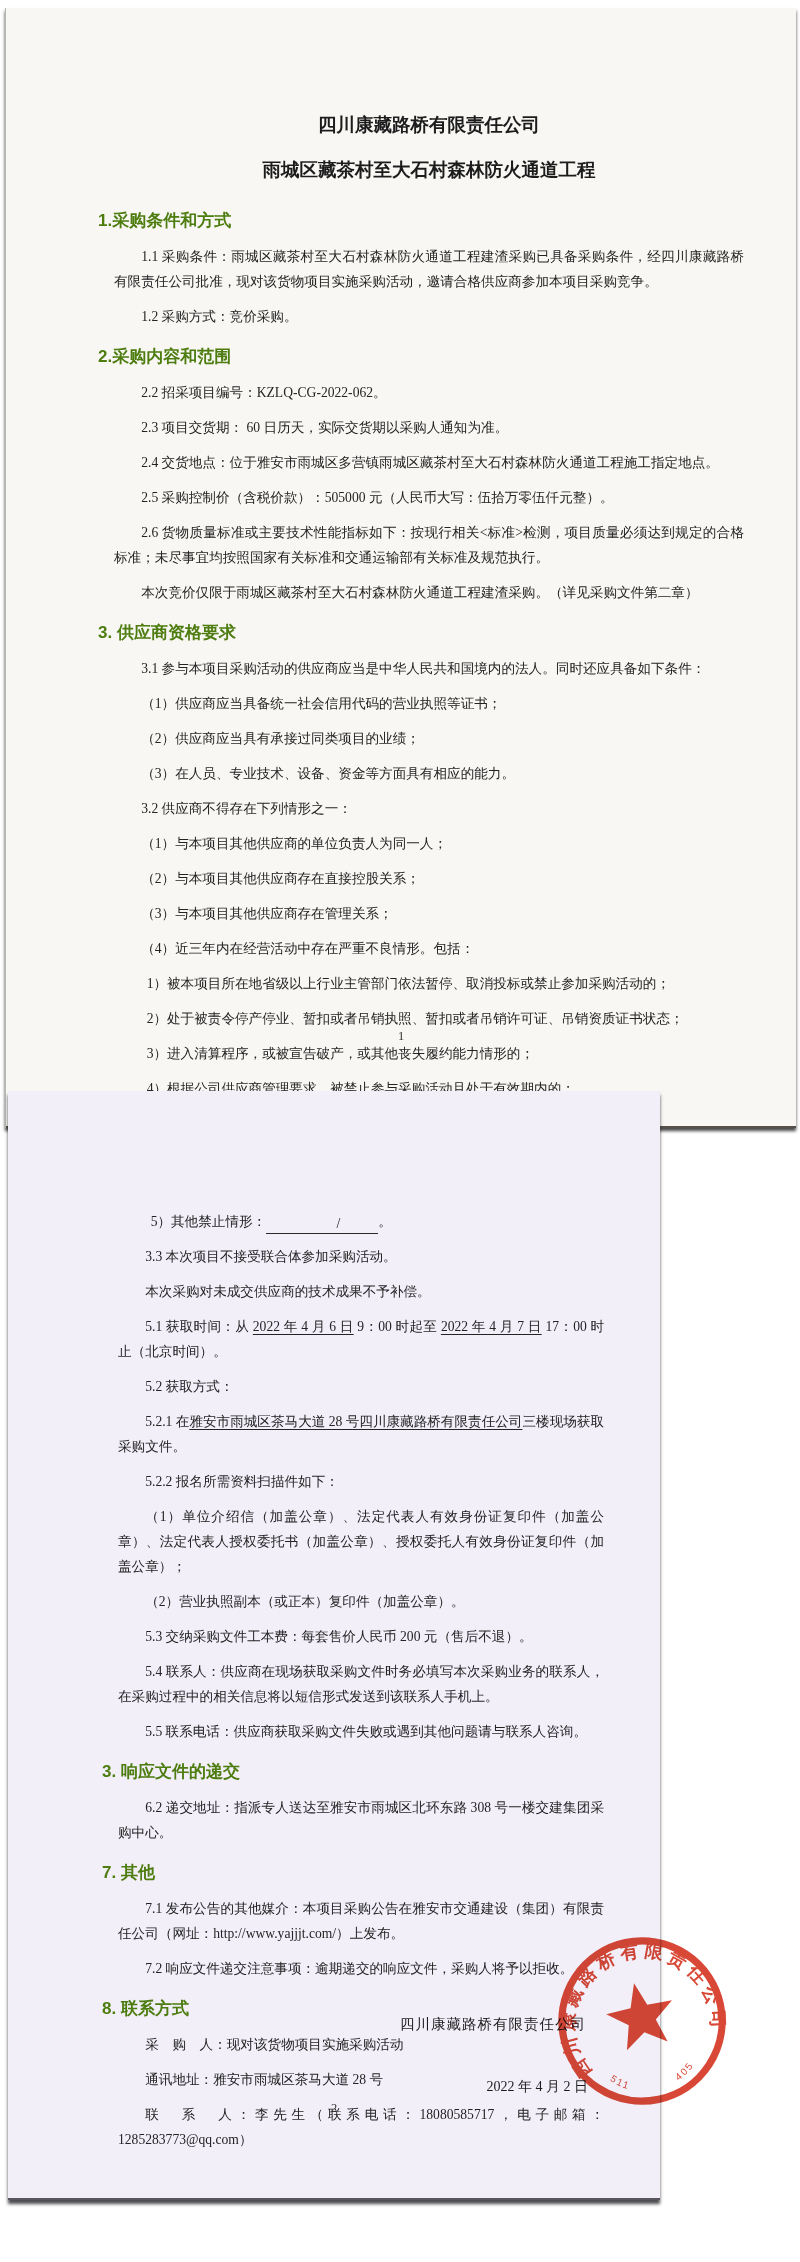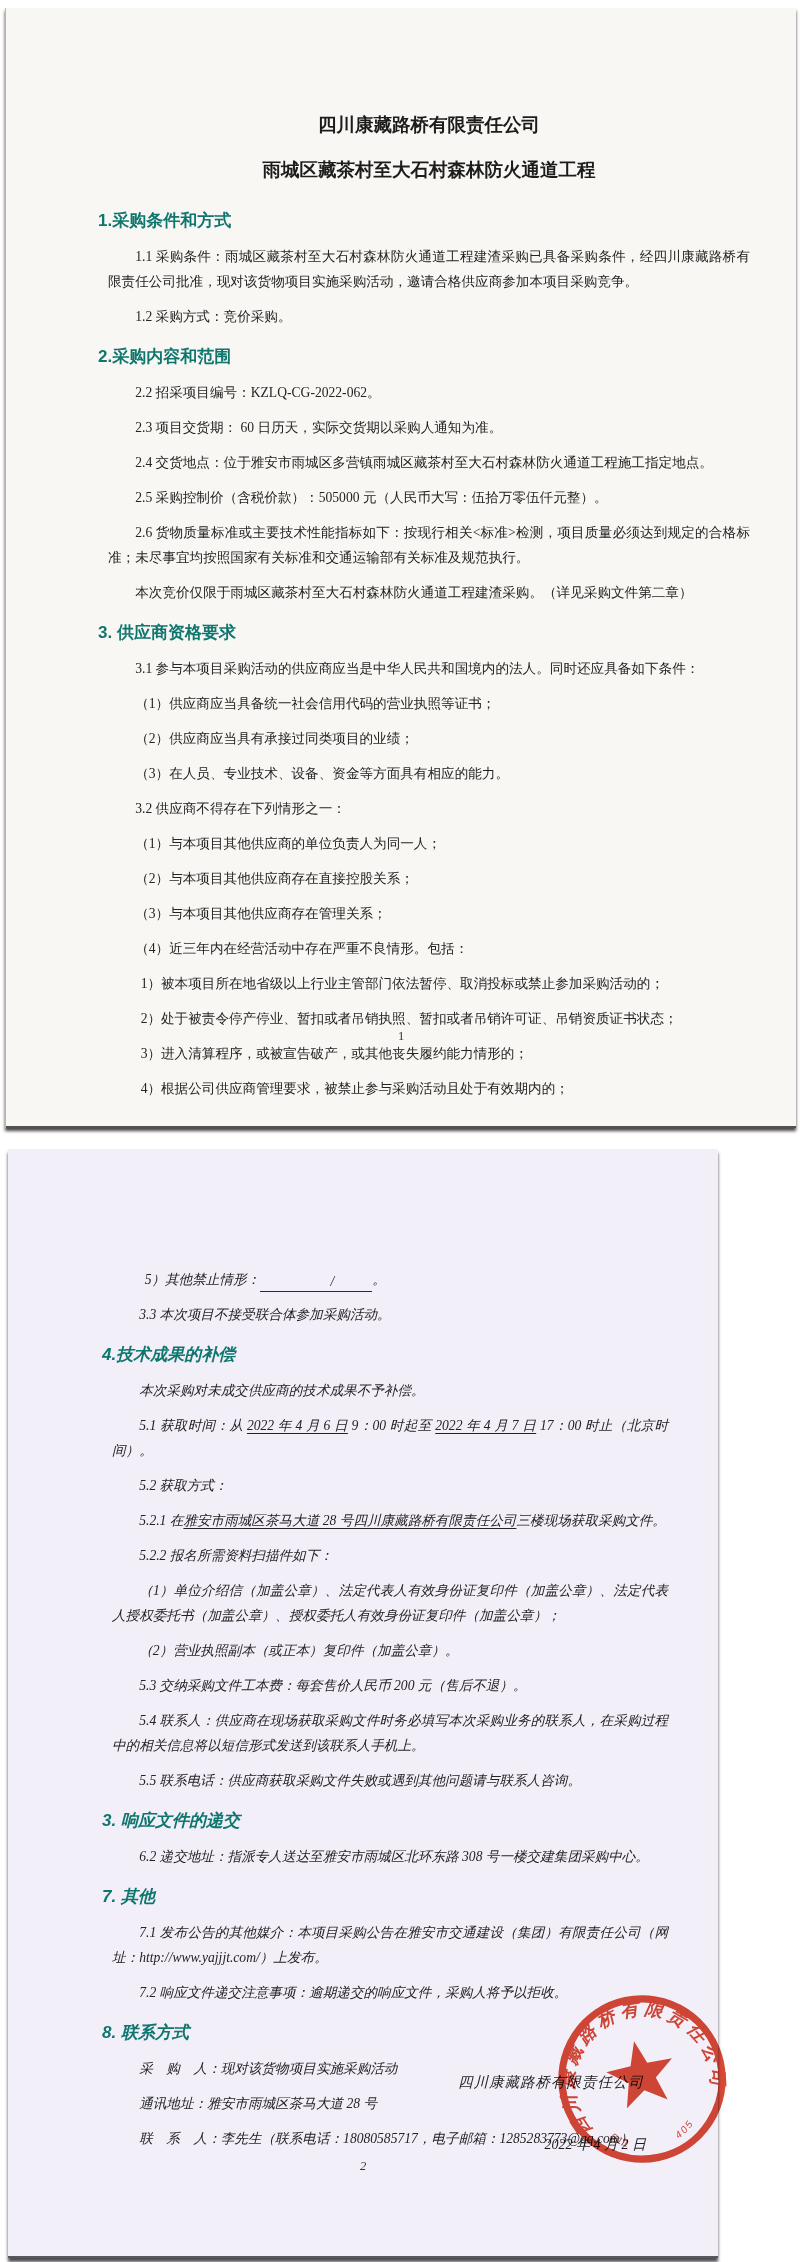--- a/index.html
+++ b/index.html
@@ -2,31 +2,31 @@
 <html><head>
 <meta charset="utf-8">
 <style>
   html,body{margin:0;padding:0;background:#ffffff;}
   #canvas{position:relative;width:800px;height:2262px;background:#ffffff;overflow:hidden;
           font-family:"Liberation Serif", serif;color:#222;}
   .page{position:absolute;box-sizing:border-box;}
   #page1{left:5px;top:8px;width:791px;height:1120px;background:#f8f7f4;
          border-left:1px solid #b8b6b2;
          box-shadow:0 3px 3px rgba(40,40,40,.85), inset 0 -2px 0 #55504a;}
-  #page2{left:8px;top:1149px;width:710px;height:1109px;background:#f2eff9;
-         box-shadow:0 4px 3px rgba(35,35,40,.8), inset 0 -2px 0 #5a5560;font-style:italic;}
+  #page2{left:8px;top:1091px;width:652px;height:1109px;background:#f2eff9;
+         box-shadow:0 4px 3px rgba(35,35,40,.8), inset 0 -2px 0 #5a5560;}
   .content{box-sizing:border-box;height:100%;position:relative;}
   #page1 .content{padding:94px 36px 0 92px;}
   #page2 .content{padding:108px 40px 0 94px;}
   .title-block{text-align:center;margin-bottom:16px;}
   .title-line{font-family:"Liberation Sans", sans-serif;font-weight:bold;
               font-size:18.5px;line-height:45px;color:#1c1c1c;}
   .h{font-family:"Liberation Sans", sans-serif;font-weight:bold;font-size:17px;
-     color:#0f766e;margin:15px 0 9px 0;line-height:26px;}
-  p.body{font-size:13.6px;line-height:25px;margin:10px 10px;text-align:justify;
+     color:#4d7c0f;margin:15px 0 9px 0;line-height:26px;}
+  p.body{font-size:13.6px;line-height:25px;margin:10px 16px;text-align:justify;
          text-indent:2em;color:#232323;}
   p.sub{ text-indent:2.4em; }
   .u{text-decoration:underline;text-underline-offset:3px;}
   .blank{display:inline-block;width:112px;border-bottom:1px solid #2a2a2a;
          text-align:center;line-height:14px;height:16px;vertical-align:bottom;}
   .page-number{position:absolute;bottom:84px;left:0;right:0;text-align:center;
                font-size:12.5px;color:#333;}
   .sig-company{position:absolute;top:924px;right:74px;font-size:14.5px;color:#1d1d1d;
                letter-spacing:1px;z-index:2;}
   .sig-date{position:absolute;top:987px;right:72px;font-size:14px;color:#1d1d1d;z-index:2;}
@@ -74,21 +74,20 @@
 
       <div class="page-number">1</div>
     </div>
   </div>
 
   <div class="page" id="page2">
     <div class="content">
       <p class="body sub"><span>5）其他禁止情形：</span><span class="blank">/</span><span>。</span></p>
       <p class="body">3.3 本次项目不接受联合体参加采购活动。</p>
 
-      <div class="h">4.技术成果的补偿</div>
       <p class="body">本次采购对未成交供应商的技术成果不予补偿。</p>
 
       <p class="body"><span>5.1 获取时间：从 </span><span class="u">2022 年 4 月 6 日</span><span> 9：00 时起至 </span><span class="u">2022 年 4 月 7 日</span><span> 17：00 时止（北京时间）。</span></p>
       <p class="body">5.2 获取方式：</p>
       <p class="body"><span>5.2.1 在</span><span class="u">雅安市雨城区茶马大道 28 号四川康藏路桥有限责任公司</span><span>三楼现场获取采购文件。</span></p>
       <p class="body">5.2.2 报名所需资料扫描件如下：</p>
       <p class="body">（1）单位介绍信（加盖公章）、法定代表人有效身份证复印件（加盖公章）、法定代表人授权委托书（加盖公章）、授权委托人有效身份证复印件（加盖公章）；</p>
       <p class="body">（2）营业执照副本（或正本）复印件（加盖公章）。</p>
       <p class="body">5.3 交纳采购文件工本费：每套售价人民币 200 元（售后不退）。</p>
       <p class="body">5.4 联系人：供应商在现场获取采购文件时务必填写本次采购业务的联系人，在采购过程中的相关信息将以短信形式发送到该联系人手机上。</p>

